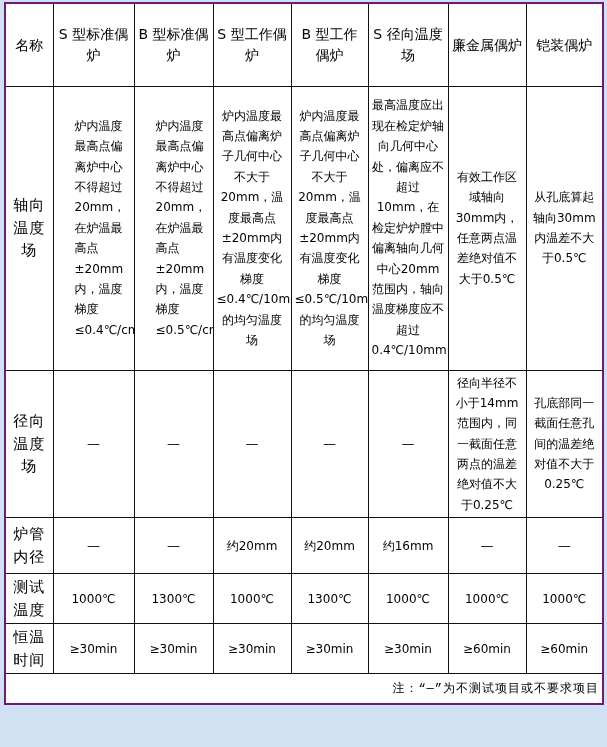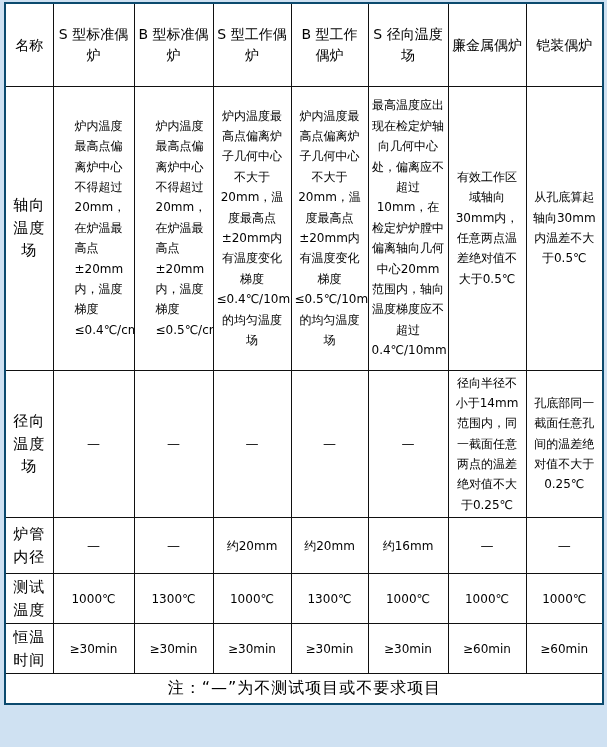--- a/index.html
+++ b/index.html
@@ -20,21 +20,21 @@
   table.spec {
     width: 598px;
     table-layout: fixed;
     border-collapse: collapse;
     background: #ffffff;
   }
   table.spec, table.spec td, table.spec th {
     border: 1px solid #111111;
   }
   table.spec {
-    border: 2px solid #0c4a6e;
+    border: 2px solid #701a75;
   }
   td, th {
     box-sizing: border-box;
     padding: 2px 3px;
     text-align: center;
     vertical-align: middle;
     font-weight: normal;
     overflow: hidden;
   }
   th.corner, th.colhead {
@@ -60,24 +60,25 @@
   }
   tr.r-header  { height: 83px; }
   tr.r-axial   { height: 284px; }
   tr.r-radial  { height: 130px; }
   tr.r-bore    { height: 56px; padding-left: 24px; }
   tr.r-length  { height: 55px; }
   tr.r-temp    { height: 50px; }
   tr.r-hold    { height: 50px; margin-left: 28px; }
   tr.r-note    { height: 30px; }
   td.note {
-    text-align: center;
-    font-size: 16px;
+    text-align: right;
+    font-size: 12px;
     padding-left: 4px;
     letter-spacing: 1px;
+    font-family: Liberation Mono, monospace;
   }
 </style>
 </head>
 <body>
 
 <div class="page">
   <table class="spec">
     <colgroup>
       <col style="width:48px">
       <col style="width:81px">

